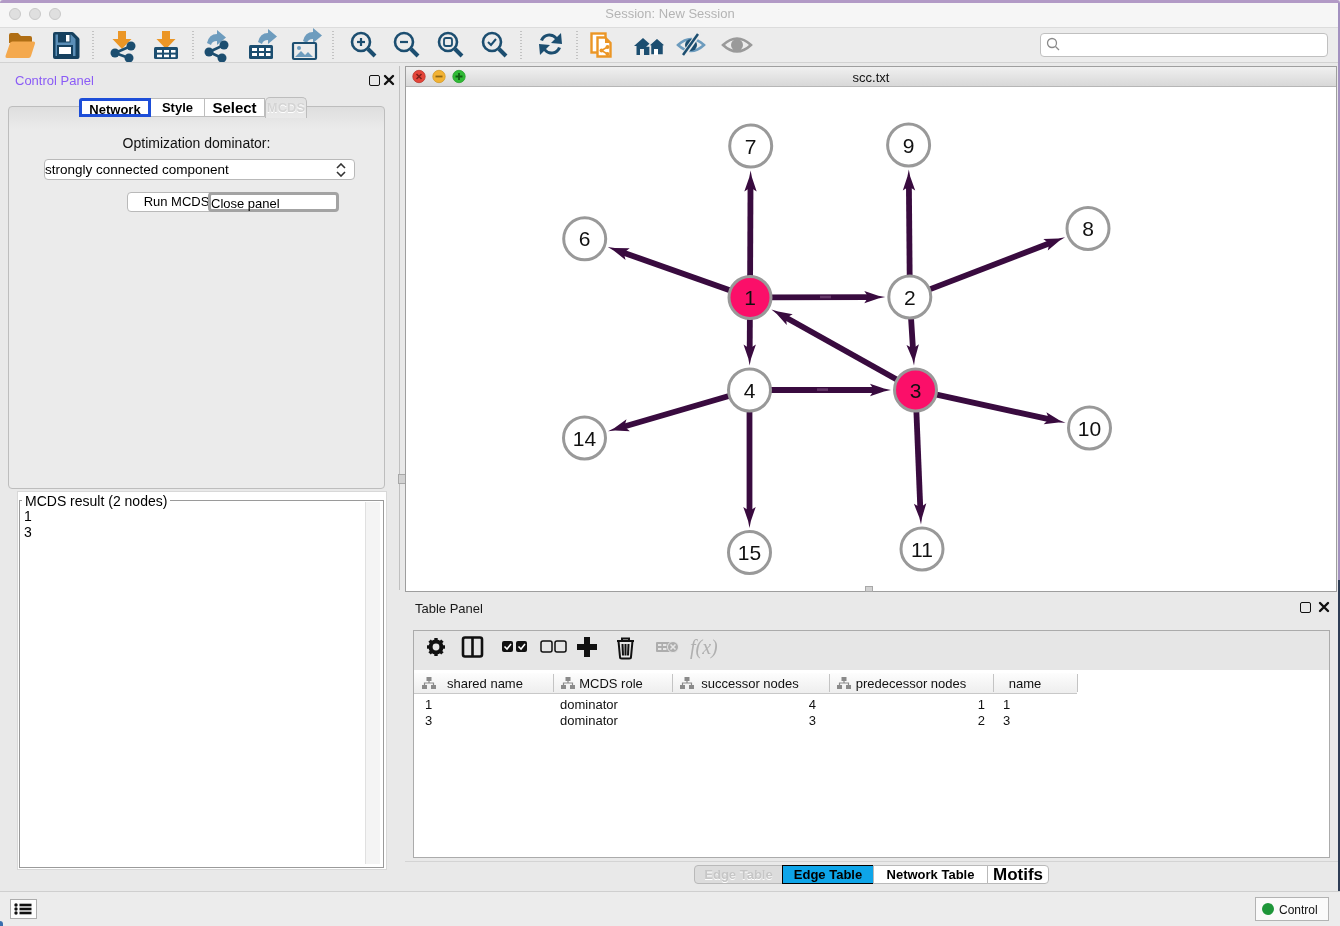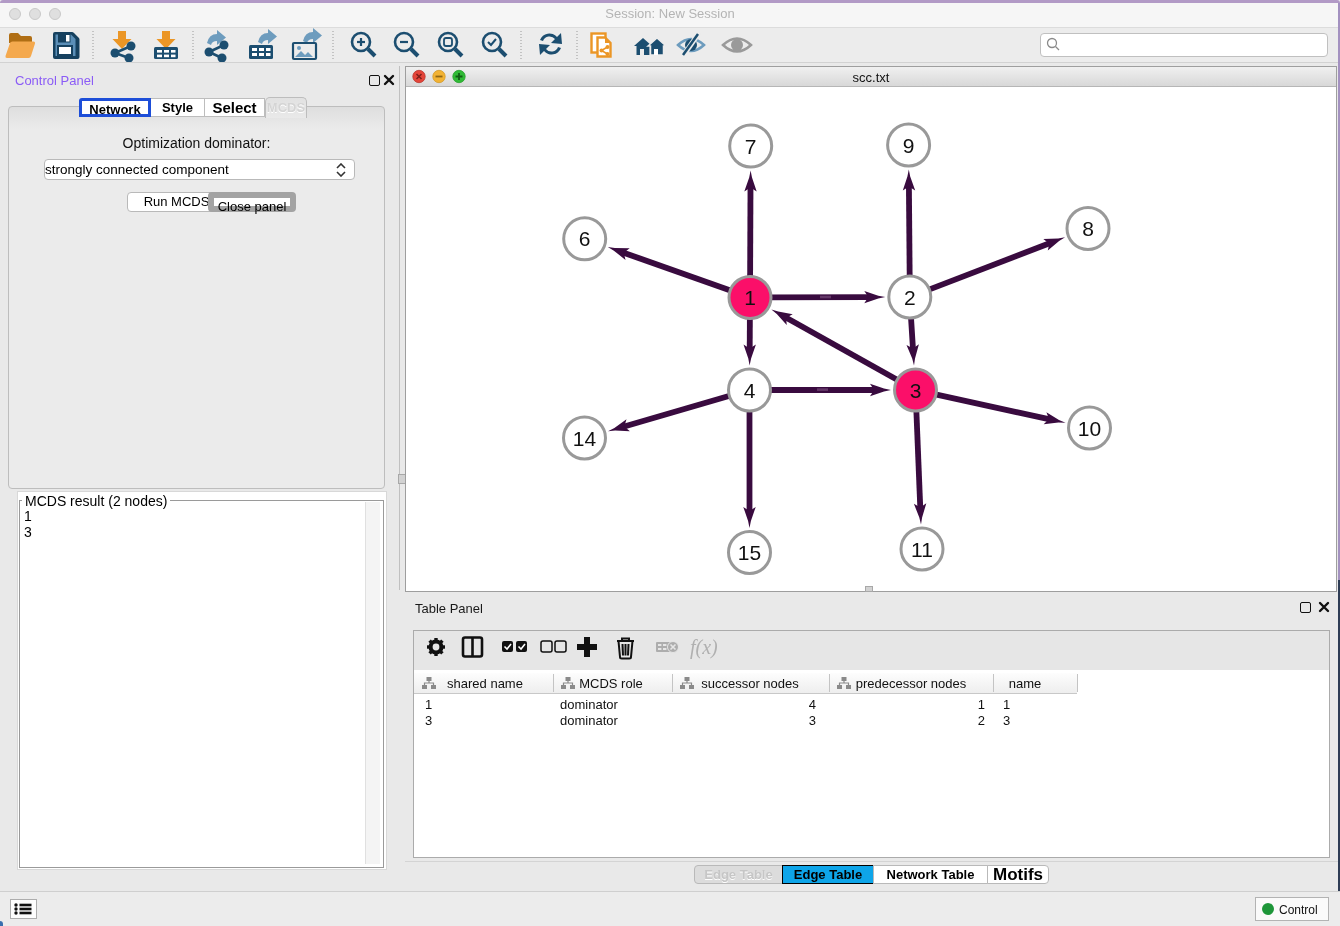--- a/index.html
+++ b/index.html
@@ -178,21 +178,21 @@
 <div class="abs" style="left:265px;top:97px;width:42px;height:21px;background:linear-gradient(#e2e2e2,#e9e9e9);border:1px solid #bdbdbd;border-bottom:none;border-radius:5px 5px 0 0;box-sizing:border-box;text-align:center;font-size:13px;line-height:19px;font-weight:bold;color:#d4d4d4;text-shadow:0 1px 0 #fff;">MCDS</div>
 
 <div class="abs" style="left:8px;top:135px;width:377px;text-align:center;font-size:14px;color:#111;">Optimization dominator:</div>
 <div class="abs" style="left:44px;top:159px;width:311px;height:21px;background:#fff;border:1px solid #b9b9b9;border-radius:4px;box-sizing:border-box;font-size:13.5px;line-height:19px;">strongly connected component
   <svg class="abs" style="right:8px;top:3px;" width="10" height="14">
       <path d="M1 5 L5 1 L9 5" fill="none" stroke="#333" stroke-width="1.6"></path>
       <path d="M1 9 L5 13 L9 9" fill="none" stroke="#333" stroke-width="1.6"></path>
     </svg>
 </div>
 <div class="abs" style="left:95px;top:192px;width:99px;height:20px;background:#fff;border:1px solid #b9b9b9;border-radius:4px;box-sizing:border-box;text-align:center;font-size:13px;line-height:18px;margin-left:32px;">Run MCDS</div>
-<div class="abs" style="left:208px;top:192px;width:88px;height:20px;background:#fff;border:6px solid #a3a3a3;border-radius:4px;box-sizing:border-box;text-align:center;font-size:13px;line-height:18px;">Close panel</div>
+<div class="abs" style="left:208px;top:192px;width:131px;height:20px;background:#fff;border:3px solid #a3a3a3;border-radius:4px;box-sizing:border-box;font-size:13px;line-height:18px;">Close panel</div>
 
 <div class="abs" style="left:17px;top:491px;width:368px;height:377px;background:#fff;border:1px solid #d8d8d8;"></div>
 <div class="abs" style="left:19px;top:500px;width:363px;height:366px;border:1px solid #9a9a9a;"></div>
 <div class="abs" style="left:22px;top:493px;background:#fff;padding:0 3px;font-size:14px;">MCDS result (2 nodes)</div>
 <div class="abs" style="left:24px;top:509px;font-size:14px;line-height:15.5px;">1<br>3</div>
 <div class="abs" style="left:365px;top:502px;width:14px;height:362px;background:#f4f4f4;border-left:1px solid #e0e0e0;"></div>
 
 <div class="abs" style="left:369px;top:75px;width:9px;height:9px;border:1.5px solid #111;border-radius:2px;"></div>
 <svg class="abs" style="left:383px;top:74px;" width="12" height="12">
     <path d="M2 2 L10 10 M10 2 L2 10" stroke="#111" stroke-width="2.4" stroke-linecap="round"></path>

